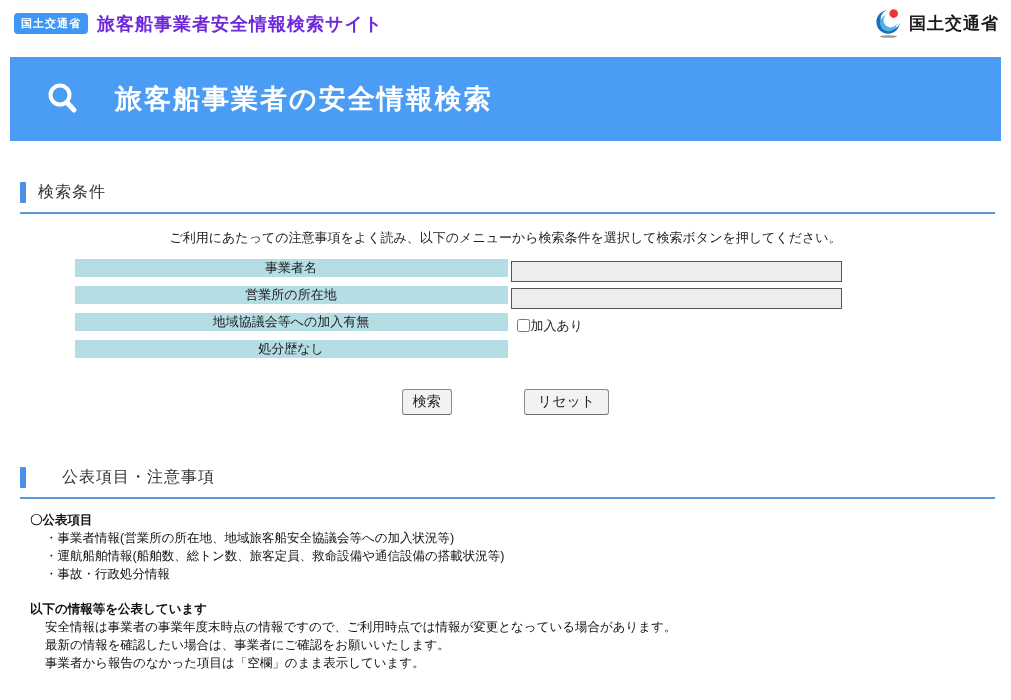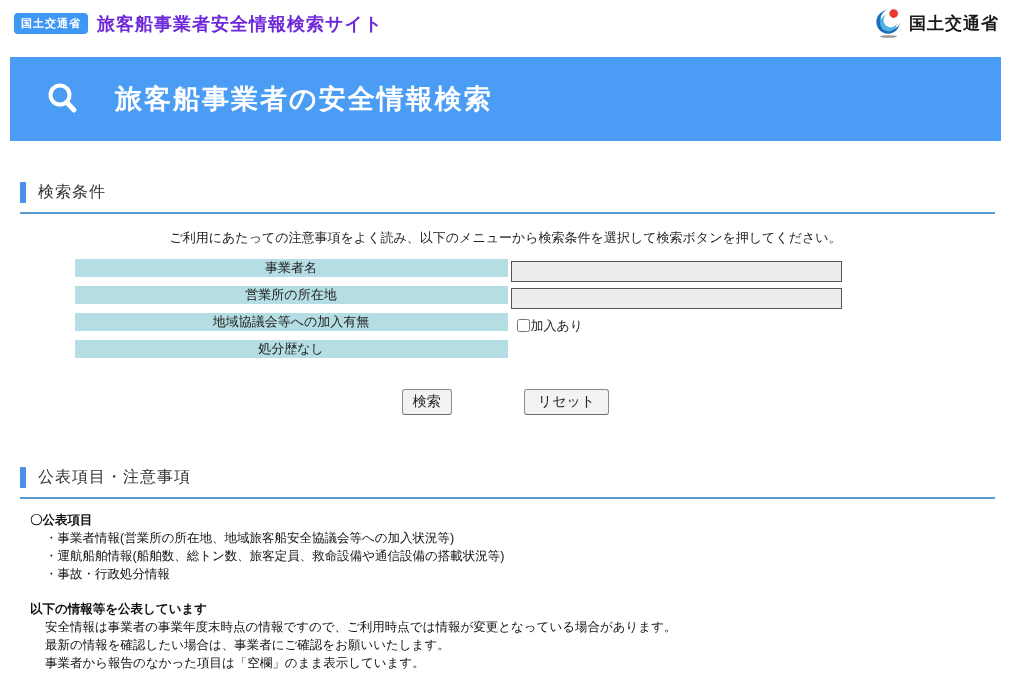--- a/index.html
+++ b/index.html
@@ -47,21 +47,21 @@
     letter-spacing: 2px; margin-left: 34px;
   }
 
   
   .sec-head {
     margin: 41px 16px 0 20px;
     border-bottom: 2px solid #5b9bd5;
     padding-bottom: 9px;
     display: flex; align-items: center;
   }
-  .sec-head.second { margin-top: 52px; }
+  .sec-head.second { margin-top: 52px; gap: 24px; }
   .sec-bar {
     display: inline-block;
     width: 6px; height: 21px;
     background: #4a90e8; border-radius: 1px;
     margin-right: 12px;
   }
   .sec-title { font-size: 16px; font-weight: 400; color: #333; letter-spacing: 1px; }
 
   
   .instruction {

